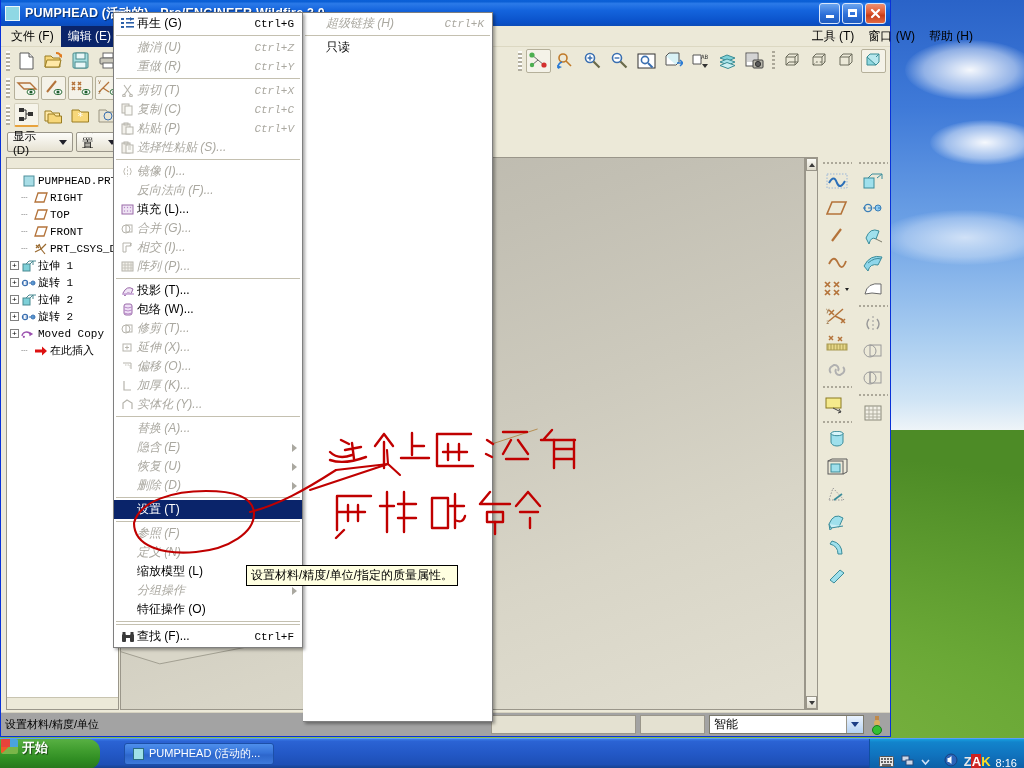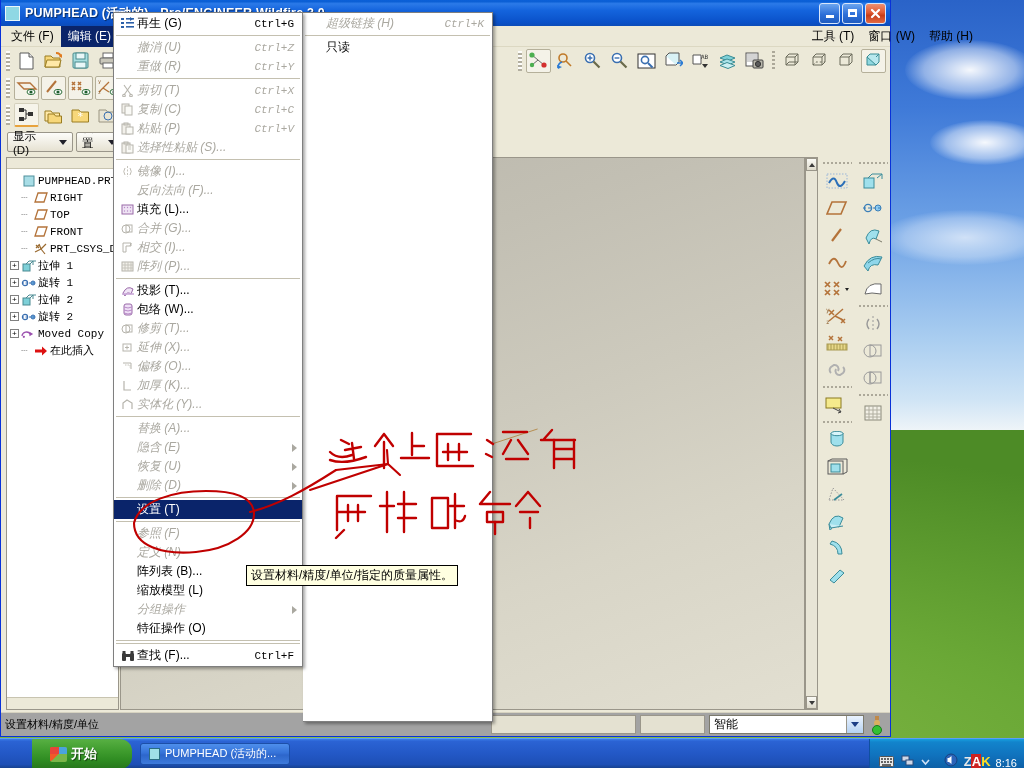--- a/index.html
+++ b/index.html
@@ -32,42 +32,41 @@
   #taskbar {
     position: absolute; left: 0; bottom: 0; width: 1024px; height: 30px;
     background: linear-gradient(to bottom, #3a7ce8 0%, #2b63d4 8%, #2358c6 50%, #1d4fb5 88%, #17428f 100%);
     border-top: 1px solid #5e9ef5;
     display: flex; align-items: stretch;
   }
   #start-button {
     width: 100px; height: 30px;
     background: linear-gradient(to bottom, #58b043 0%, #3f9c2e 40%, #2f8c22 70%, #27761c 100%);
     border-radius: 0 12px 12px 0;
-    display: flex; align-items: center; gap: 4px; padding-left: 18px;
+    display: flex; gap: 4px; padding-left: 1px;
     color: #fff; font-weight: bold; font-size: 13px;
     text-shadow: 1px 1px 1px rgba(0,0,0,.5);
     cursor: default;
-    margin-left: 32px;
   }
   #start-button .flag {
     width: 17px; height: 15px; flex: 0 0 auto;
     background:
       linear-gradient(to bottom right, #f05a28 0%, #f05a28 49%, #7ab648 50%, #7ab648 100%);
     border-radius: 2px;
     position: relative; overflow: hidden;
   }
   #start-button .flag::before {
     content: ""; position: absolute; left: 0; top: 0; width: 50%; height: 50%;
     background: #e8443a;
   }
   #start-button .flag::after {
     content: ""; position: absolute; right: 0; top: 0; width: 50%; height: 50%;
     background: #4aa3dd;
   }
-  #task-items { display: flex; align-items: center; padding-left: 8px; }
+  #task-items { display: flex; align-items: center; padding-left: 24px; }
   .task-item {
     height: 22px; min-width: 150px;
     background: linear-gradient(to bottom, #4e8fec 0%, #3572d8 45%, #2d66cb 55%, #3d7adb 100%);
     border: 1px solid #1c4fa8;
     border-radius: 3px;
     color: #fff; font-size: 11px;
     display: flex; align-items: center; gap: 5px; padding: 0 8px;
     cursor: default;
   }
   .task-item .ico {
@@ -1195,25 +1194,20 @@
     <span class="mi-label">参照 (F)</span>
     <span class="mi-accel"></span>
   </div>
   <div class="mi disabled">
     <span class="mi-ico"></span>
     <span class="mi-label">定义 (N)</span>
     <span class="mi-accel"></span>
   </div>
   <div class="mi">
     <span class="mi-ico"></span>
-    <span class="mi-label">阵列表 (B)...</span>
-    <span class="mi-accel"></span>
-  </div>
-  <div class="mi">
-    <span class="mi-ico"></span>
     <span class="mi-label">缩放模型 (L)</span>
     <span class="mi-accel"></span>
   </div>
   <div class="mi disabled">
     <span class="mi-ico"></span>
     <span class="mi-label">分组操作</span>
     <span class="mi-arrow"></span>
   </div>
   <div class="mi">
     <span class="mi-ico"></span>

